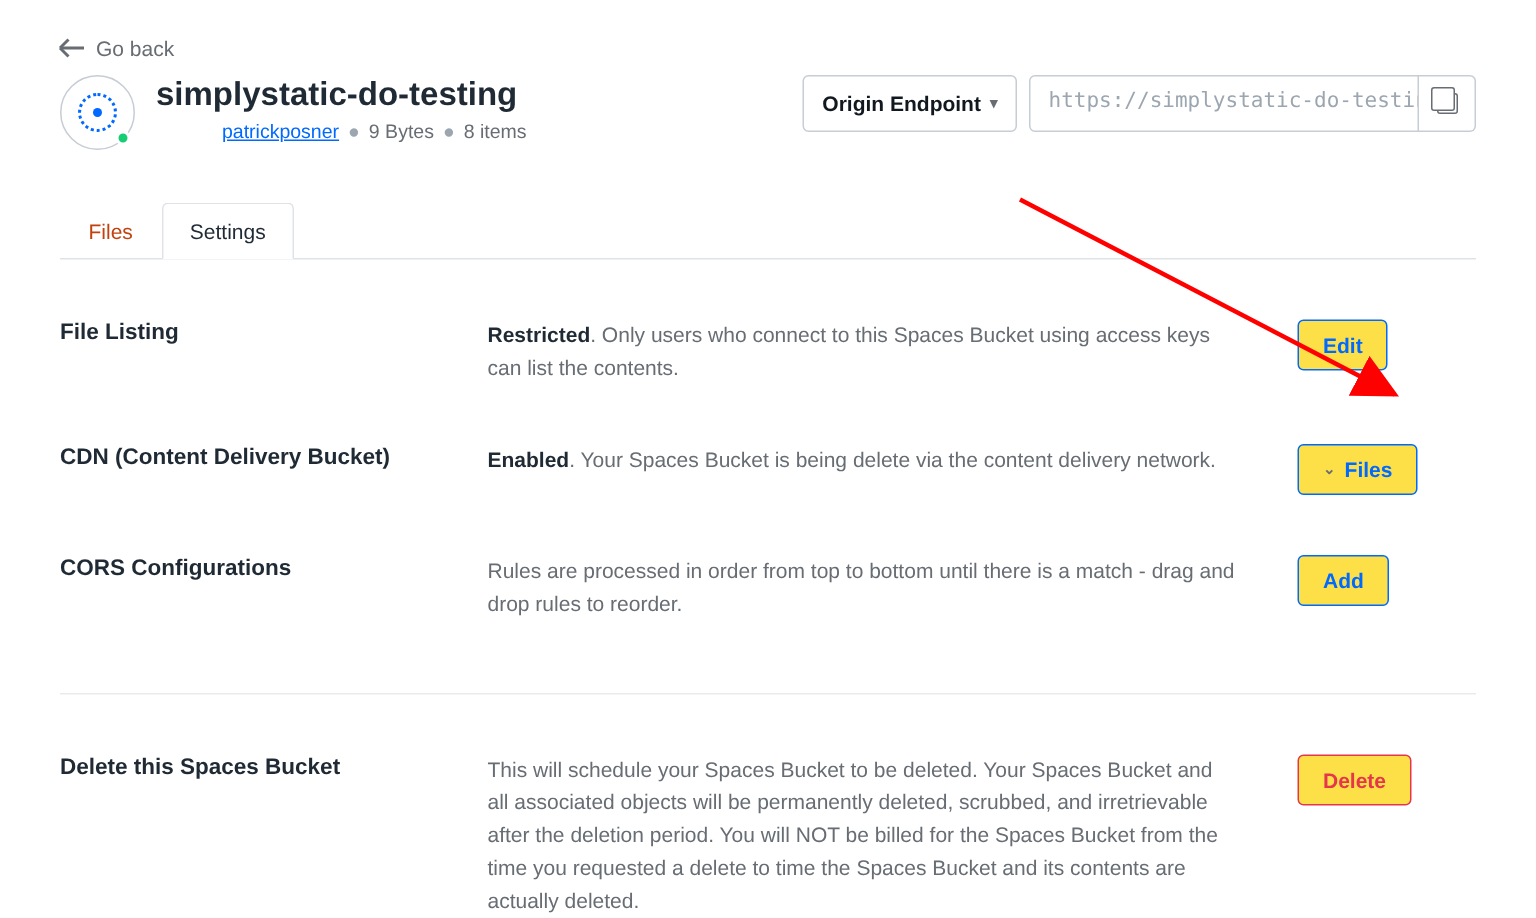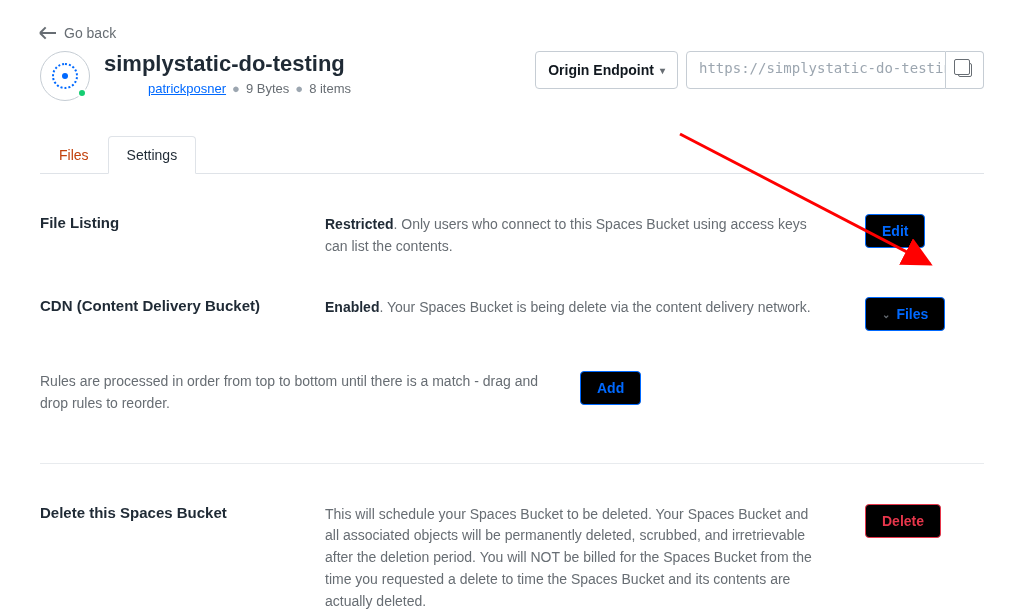--- a/index.html
+++ b/index.html
@@ -87,21 +87,21 @@
   }
   .setting-label {
     width:245px; flex-shrink:0; font-size:15px; font-weight:700; color:#1f2a35;
   }
   .setting-desc {
     flex:1; font-size:14px; color:#676d73; line-height:1.55; max-width:500px;
   }
   .setting-desc strong { color:#1f2a35; font-weight:700; }
   .setting-action { flex-shrink:0; }
   .btn {
-    border:1px solid #0069ff; color:#0069ff; background:#000000;
+    border:1px solid #0069ff; color:#0069ff; background:#fde047;
     padding:8px 16px; font-size:14px; font-weight:600; border-radius:4px; cursor:pointer;
     display:inline-flex; align-items:center; gap:6px;
   }
   .btn.danger { border-color:#e6364b; color:#e6364b; }
   .divider { height:1px; background:#e8ebee; margin:18px 0 30px 0;}
   
   .anno-arrow { position:absolute; left:620px; top:-50px; pointer-events:none; }
 </style>
 </head>
 <body>
@@ -182,20 +182,21 @@
     </div>
     <div class="setting-action">
       <button class="btn">
         <span class="chev">⌄</span>
         <span>Files</span>
       </button>
     </div>
   </div>
 
   <div class="setting-row">
+    <div class="setting-label">CORS Configurations</div>
     <div class="setting-desc">Rules are processed in order from top to bottom until there is a match - drag and drop rules to reorder.</div>
     <div class="setting-action">
       <button class="btn">Add</button>
     </div>
   </div>
 
   <div class="divider"></div>
 
   <div class="setting-row">
     <div class="setting-label">Delete this Spaces Bucket</div>

